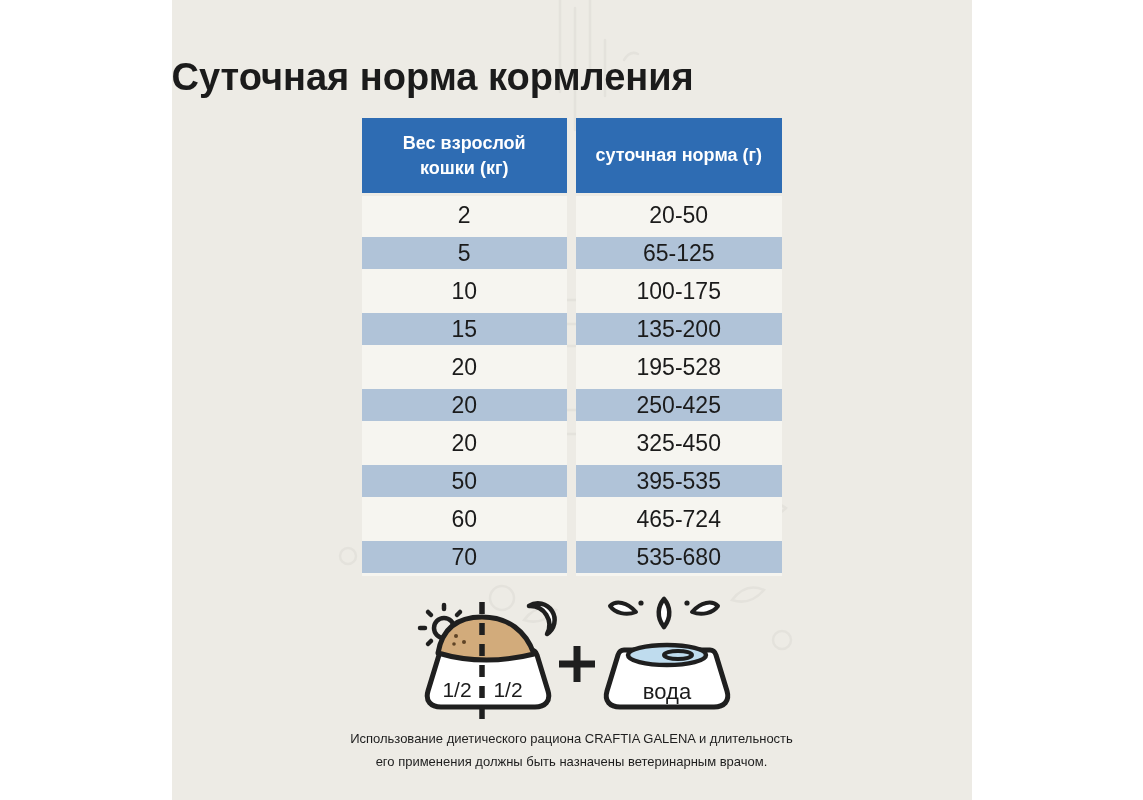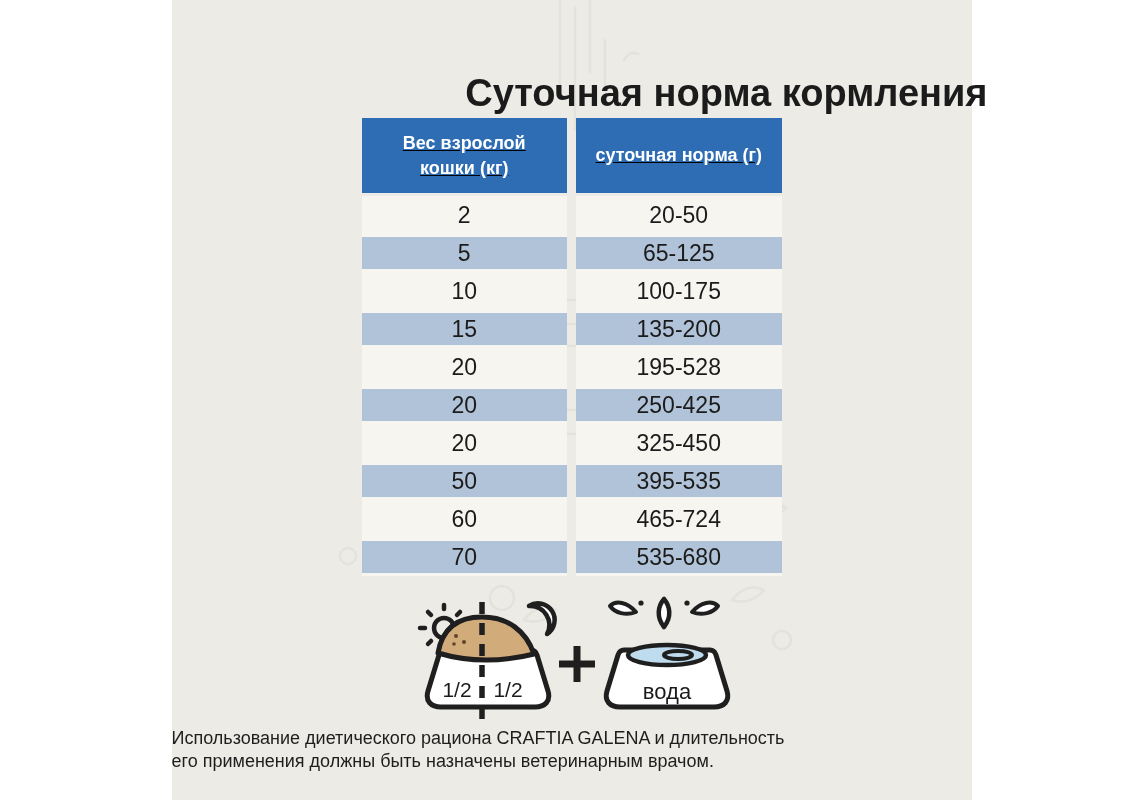--- a/index.html
+++ b/index.html
@@ -8,26 +8,26 @@
     font-family:"Liberation Sans", sans-serif;
     -webkit-font-smoothing:antialiased;
   }
   .canvas{position:relative;width:1143px;height:800px;background:#ffffff;}
   .panel{
     position:absolute;top:0;left:calc(50% - 400px);width:800px;height:800px;
     background:var(--panel_bg,#EDEBE5);
   }
   .watermark{position:absolute;inset:0;pointer-events:none;}
   .title{
-    position:absolute;top:54px;left:0;width:100%;margin:16px;
-    text-align:right;font-size:38px;line-height:46px;font-weight:700;
+    position:absolute;top:54px;left:0;width:100%;margin:0;
+    text-align:left;font-size:38px;line-height:46px;font-weight:700;
     color:var(--text_dark,#1B1B1B);letter-spacing:0;
   }
   .feeding-table{position:absolute;top:118px;left:190px;width:420px;}
-  .thead{display:flex;gap:9px;height:75px;text-decoration:underline;}
+  .thead{display:flex;gap:9px;height:75px;}
   .hcell{
     flex:1;background:var(--header_blue,#2E6CB3);color:#ffffff;
     display:flex;flex-direction:column;align-items:center;justify-content:center;
     font-size:18px;line-height:25px;font-weight:700;text-align:center;
   }
   .tbody{margin-top:3px;}
   .trow{display:flex;gap:9px;height:38px;}
   .tcell{
     flex:1;display:flex;align-items:center;justify-content:center;
     background:var(--row_light,#F6F5F0);
@@ -38,22 +38,22 @@
     background:var(--row_shaded,#B0C3D8);
     border-top:3px solid var(--row_light,#F6F5F0);
     border-bottom:3px solid var(--row_light,#F6F5F0);
   }
   .illustration{position:absolute;top:596px;left:239px;width:340px;height:132px;overflow:visible;}
   .illustration text{
     font-family:"Liberation Sans", sans-serif;
     fill:var(--text_dark,#1B1B1B);
   }
   .footnote{
-    position:absolute;top:727px;left:0;width:100%;text-align:left;
-    font-size:18px;line-height:23px;color:#1e1e1e;
+    position:absolute;top:727px;left:0;width:100%;text-align:center;
+    font-size:13px;line-height:23px;color:#1e1e1e;
   }
 </style>
 </head>
 <body>
 
 <div class="canvas">
   <div class="panel">
 
     <svg class="watermark" viewBox="0 0 800 800">
       <g stroke="var(--wm,#E4E2DC)" stroke-width="2.5" fill="none" stroke-linecap="round" style="stroke:#E4E2DC">

